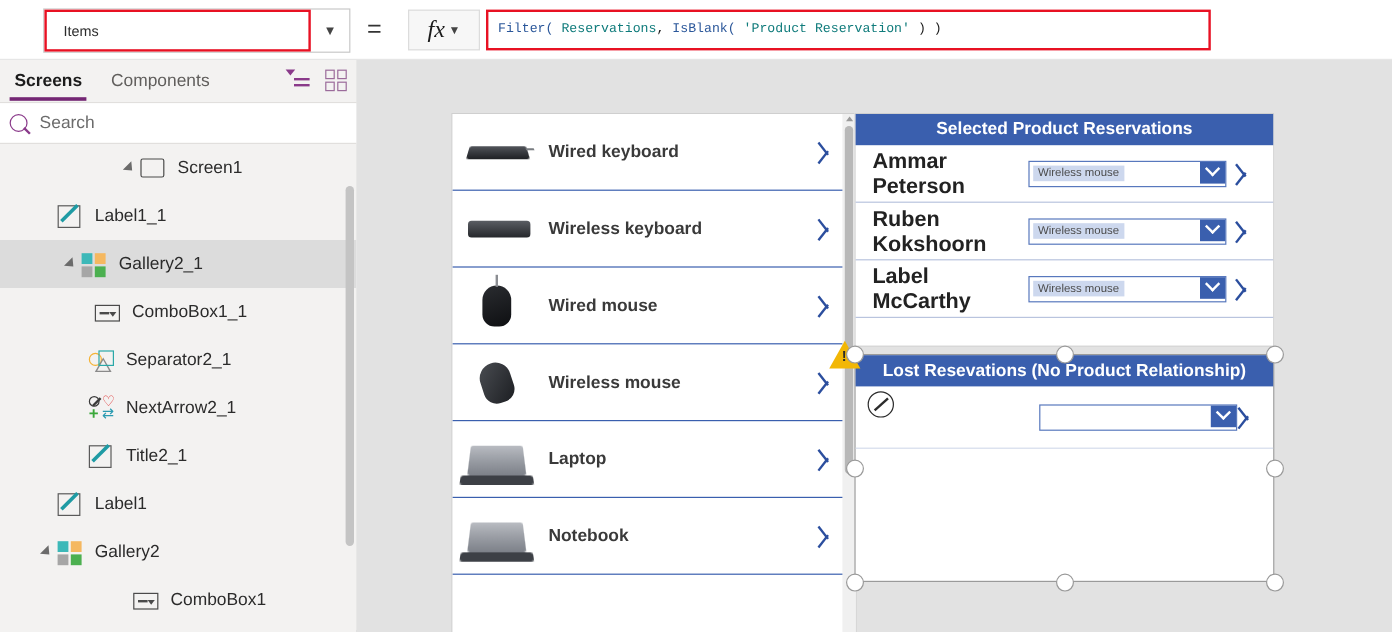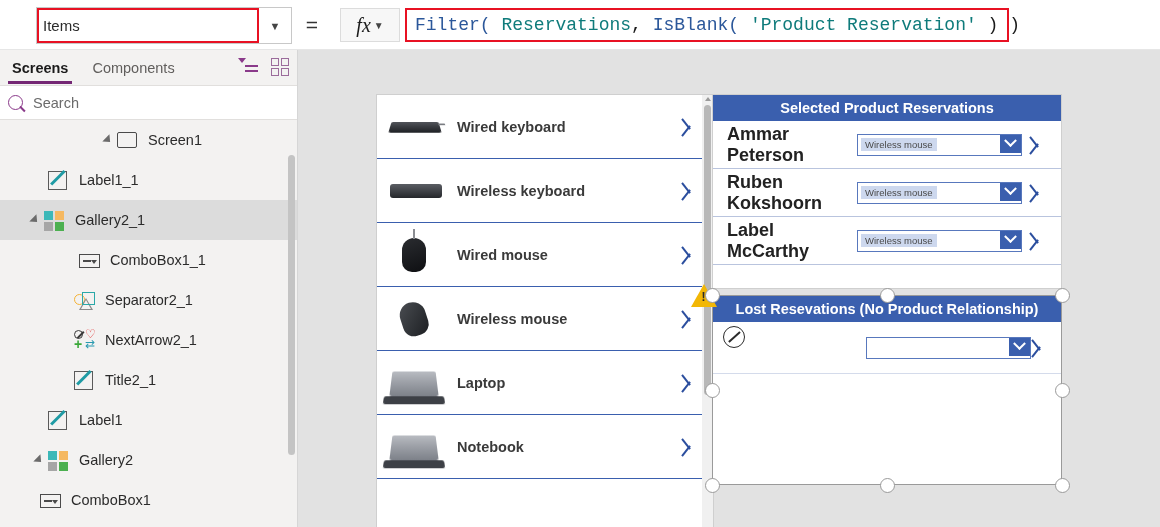--- a/index.html
+++ b/index.html
@@ -18,22 +18,22 @@
     background: #ffffff; display: flex; align-items: center;
     border-bottom: 1px solid #e6e6e6;
   }
   .prop-wrap {
     position: absolute; left: 36px; top: 7px; width: 256px; height: 37px;
     border: 1px solid #c8c8c8; background: #fff; display: flex; align-items: center;
   }
   .prop-box {
     position: absolute; left: 0px; top: 0px; width: 222px; height: 35px;
     border: 2px solid #e81123; background: #ffffff;
-    display: flex; align-items: center; padding-left: 4px;
-    font-size: 15px; color: #2b2b2b;
+    display: flex; align-items: center; padding-left: 14px;
+    font-size: 12px; color: #2b2b2b;
   }
   .prop-caret {
     position: absolute; right: 0; top: 0; width: 32px; height: 35px;
     display: flex; align-items: center; justify-content: center;
     color: #444; font-size: 11px;
   }
   .eq-sign {
     position: absolute; left: 300px; top: 12px; width: 24px; height: 26px;
     display: flex; align-items: center; justify-content: center;
     font-size: 21px; color: #333;
@@ -42,21 +42,21 @@
     position: absolute; left: 340px; top: 8px; width: 60px; height: 34px;
     border: 1px solid #dcdcdc; background: #f7f7f7;
     display: flex; align-items: center; justify-content: center; gap: 3px;
     font-family: "Liberation Serif", serif; font-style: italic; font-size: 20px; color: #1b1b1b;
   }
   .fx-btn .cv { font-family: "Liberation Sans", sans-serif; font-style: normal; font-size: 10px; color: #444; }
   .formula-box {
     position: absolute; left: 405px; top: 8px; width: 604px; height: 34px;
     border: 2px solid #e81123; background: #ffffff;
     display: flex; align-items: center; padding-left: 8px;
-    font-family: "Liberation Mono", monospace; font-size: 18px; white-space: pre;
+    font-family: "Liberation Mono", monospace; font-size: 11px; white-space: pre;
   }
   .tk-fn { color: #2b579a; }
   .tk-tbl { color: #0f7b7b; }
   .tk-str { color: #0f7b7b; }
   .tk-pn { color: #1a1a1a; }
 
   
   .left-panel {
     position: absolute; left: 0; top: 50px; width: 298px; height: 477px;
     background: #f3f2f1; border-right: 1px solid #d6d6d6;
@@ -352,21 +352,21 @@
           </span>
           <span>Screen1</span>
         </div>
         <div class="tree-item" style="padding-left: 36px;">
           <span class="tw hidden"></span>
           <span class="t-ico">
             <div class="ic-label"></div>
           </span>
           <span>Label1_1</span>
         </div>
-        <div class="tree-item selected" style="padding-left: 32px;">
+        <div class="tree-item selected" style="padding-left: 56px;">
           <span class="tw"></span>
           <span class="t-ico">
             <div class="ic-gallery">
               <b></b>
               <b></b>
               <b></b>
               <b></b>
             </div>
           </span>
           <span>Gallery2_1</span>
@@ -420,21 +420,21 @@
           <span class="t-ico">
             <div class="ic-gallery">
               <b></b>
               <b></b>
               <b></b>
               <b></b>
             </div>
           </span>
           <span>Gallery2</span>
         </div>
-        <div class="tree-item" style="padding-left: 28px;">
+        <div class="tree-item" style="padding-left: 99px;">
           <span class="tw hidden"></span>
           <span class="t-ico">
             <div class="ic-combo"></div>
           </span>
           <span>ComboBox1</span>
         </div>
       </div>
     <div class="tree-scroll"></div>
   </div>
 

